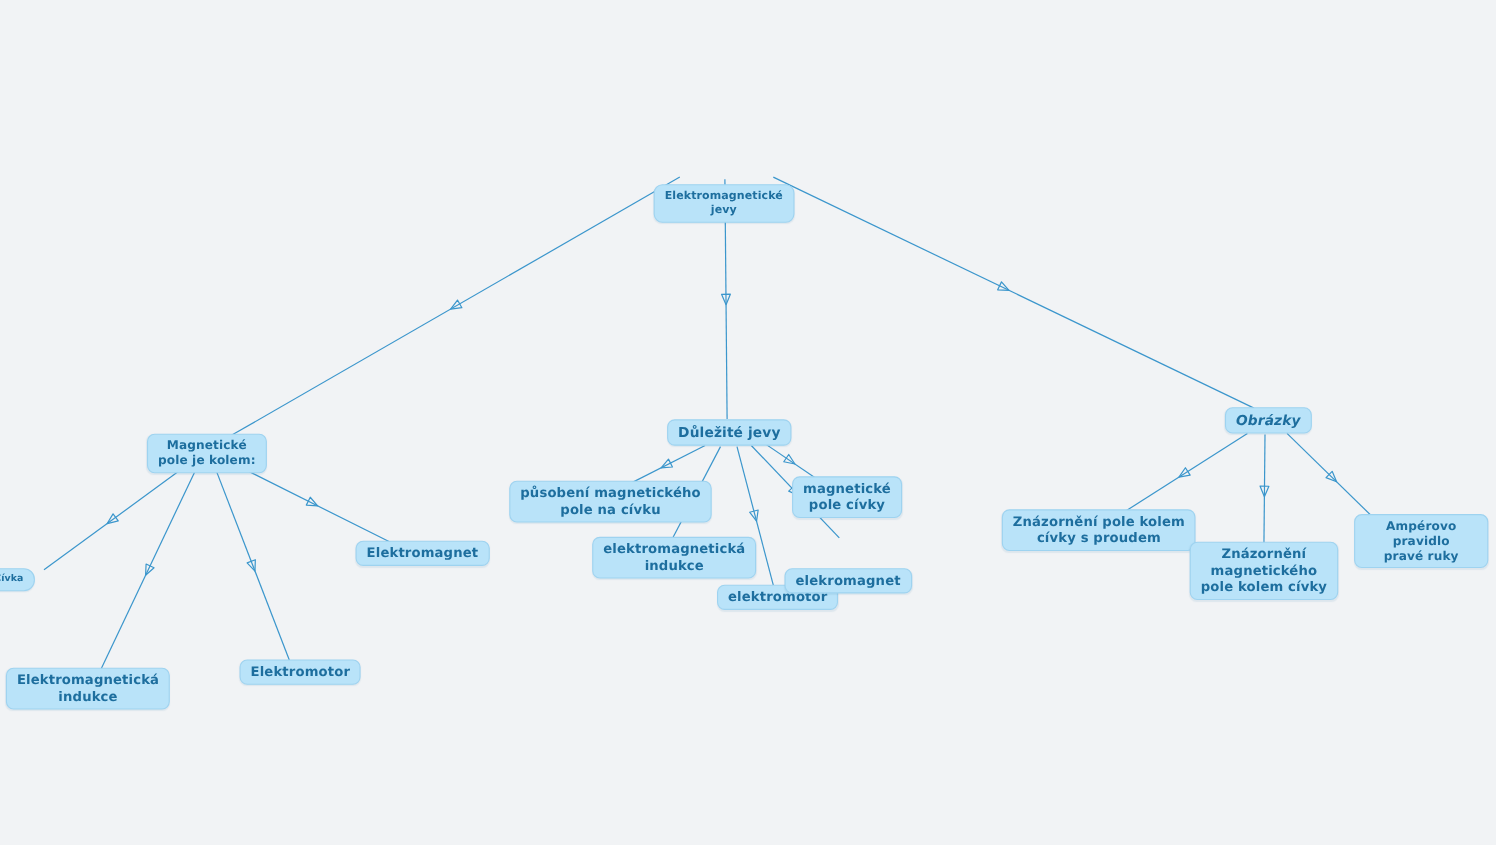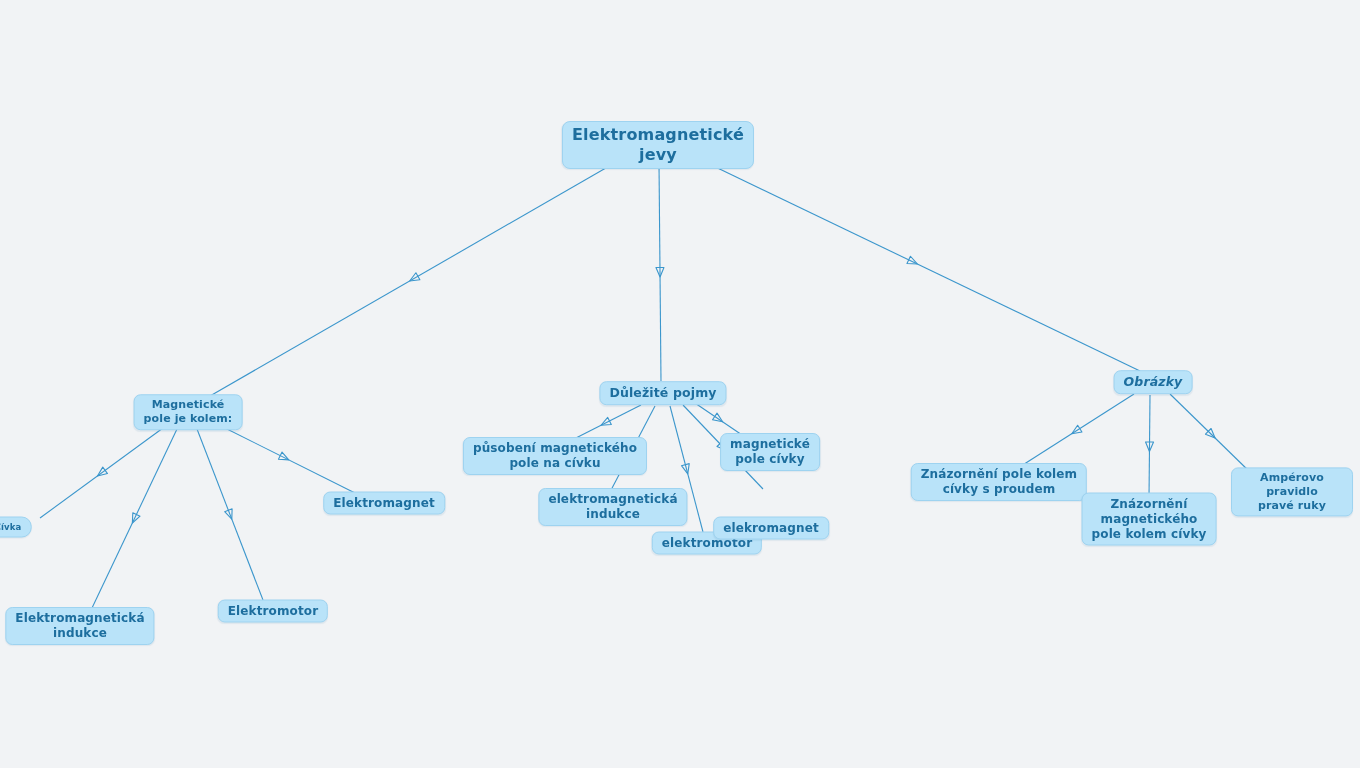--- a/index.html
+++ b/index.html
@@ -36,22 +36,23 @@
     align-items: center;
     justify-content: center;
     line-height: 1.25;
     letter-spacing: 0.01em;
     box-shadow: 0 1px 1px rgba(80,140,180,0.12);
     transform: translate(-50%, -50%);
     white-space: pre-line;
     padding: 3px 9px;
   }
   .node.root {
-    font-size: 16px;
+    font-size: 10px;
     border-radius: 8px;
+    margin-top: 40px;
   }
   .node.branch {
     font-size: 12.5px;
   }
   .node.sub {
     font-size: 11px;
   }
   .node.small {
     font-size: 12px;
   }
@@ -122,21 +123,21 @@
       </g>
       <g>
         <line x1="1170" y1="394" x2="1253" y2="475" stroke="#3b96cc" stroke-width="1.1"></line>
         <polygon points="-4.5,-4 5,0 -4.5,4" fill="none" stroke="#3b96cc" stroke-width="1.1" stroke-linejoin="round" transform="translate(1211.5,434.5) rotate(44.30130561701653)"></polygon>
       </g>
     </svg>
 <div class="node root" style="left: 658px; top: 145px; min-width: 115px; min-height: 35px;"><span>Elektromagnetické
 jevy</span></div>
     <div class="node sub" style="left: 188px; top: 412px; min-width: 76px; min-height: 32px;"><span>Magnetické
 pole je kolem:</span></div>
-    <div class="node branch" style="left: 663px; top: 393px; min-width: 96px; min-height: 23px;"><span>Důležité pojmy</span></div>
+    <div class="node branch" style="left: 663px; top: 393px; min-width: 96px; min-height: 23px;"><span>Důležité jevy</span></div>
     <div class="node branch" style="left: 1153px; top: 382px; min-width: 62px; min-height: 23px; font-style: italic;"><span>Obrázky</span></div>
     <div class="node tiny" style="left: 8px; top: 527px; min-width: 38px; min-height: 21px; border-radius: 10px;"><span>Cívka</span></div>
     <div class="node small" style="left: 80px; top: 626px; min-width: 94px; min-height: 34px;"><span>Elektromagnetická
 indukce</span></div>
     <div class="node small" style="left: 273px; top: 611px; min-width: 70px; min-height: 21px;"><span>Elektromotor</span></div>
     <div class="node small" style="left: 384px; top: 503px; min-width: 76px; min-height: 21px;"><span>Elektromagnet</span></div>
     <div class="node small" style="left: 555px; top: 456px; min-width: 112px; min-height: 32px;"><span>působení magnetického
 pole na cívku</span></div>
     <div class="node small" style="left: 613px; top: 507px; min-width: 90px; min-height: 32px;"><span>elektromagnetická
 indukce</span></div>

